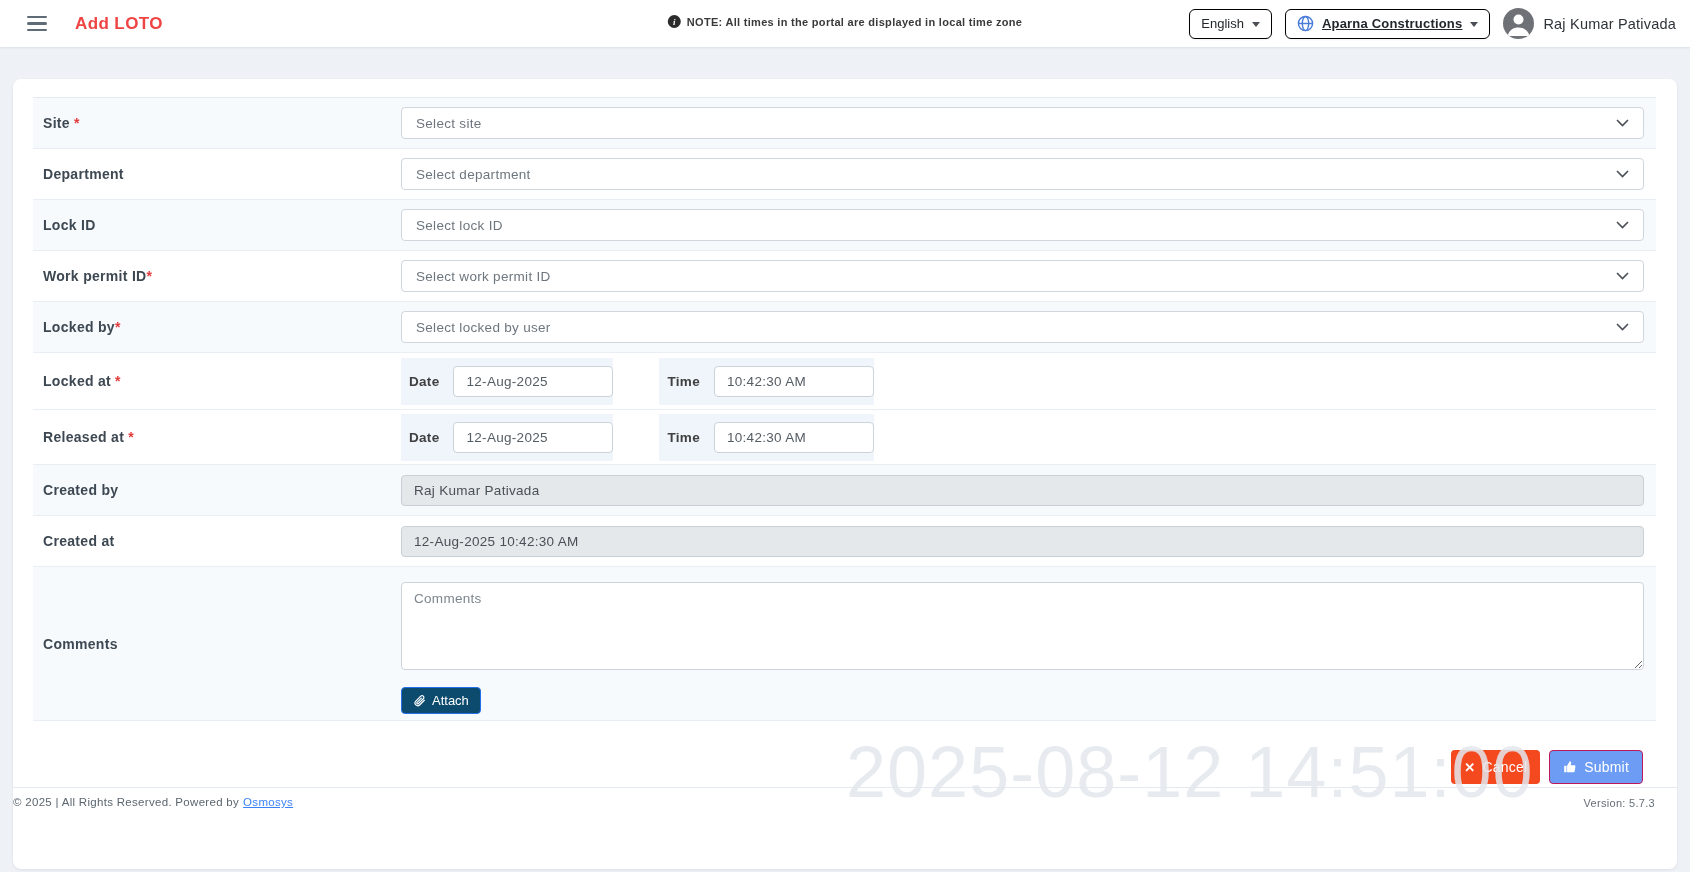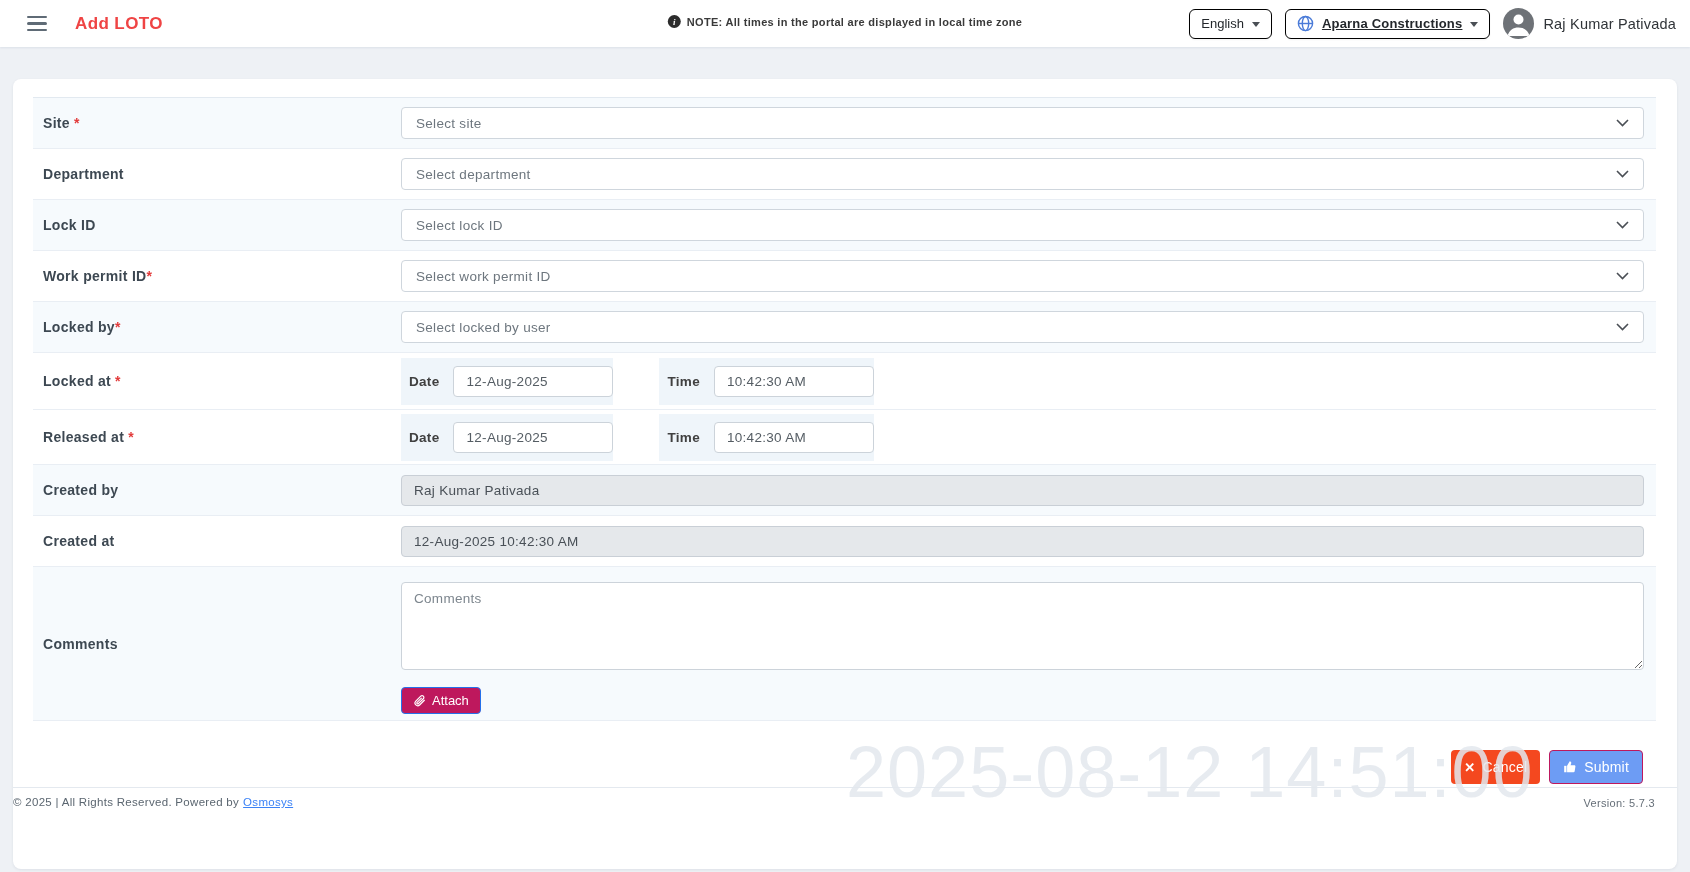--- a/index.html
+++ b/index.html
@@ -68,21 +68,21 @@
 
   .dt-group { display: flex; align-items: center; background: #eff5fa; padding: 8px 0 8px 8px; }
   .dt-group.second { margin-left: 46px; }
   .dt-label { font-size: 13.5px; font-weight: 700; color: #404040; margin-right: 14px; letter-spacing: .3px; }
 
   .comments-row .vcell { flex-direction: column; align-items: flex-start; justify-content: flex-start; padding-top: 9px; }
   .comments-ta { width: 100%; height: 88px; border: 1px solid #ccd3da; border-radius: 4px;
                  padding: 8px 12px; font-size: 13.5px; color: #495057; letter-spacing: .3px;
                  font-family: "Liberation Sans", sans-serif; resize: both; }
   .comments-ta::placeholder { color: #7d868e; }
-  .attach-btn { margin-top: 17px; background: #be185d; color: #fff; border: 1px solid #2470ea;
+  .attach-btn { margin-top: 17px; background: #0c4a6e; color: #fff; border: 1px solid #2470ea;
                 border-radius: 4px; height: 27px; padding: 0 11px; font-size: 13px;
                 display: flex; align-items: center; gap: 6px; cursor: pointer;
                 font-family: "Liberation Sans", sans-serif; }
 
   
   .actions { display: flex; justify-content: flex-end; gap: 9px; margin: 29px 34px 0 0; }
   .btn { height: 34px; border: none; border-radius: 4px; color: #fff; font-size: 14px; font-weight: 500;
          display: flex; align-items: center; gap: 7px; padding: 0 13px; cursor: pointer;
          font-family: "Liberation Sans", sans-serif; letter-spacing: .2px; }
   .btn-cancel { background: #f4481f; }

